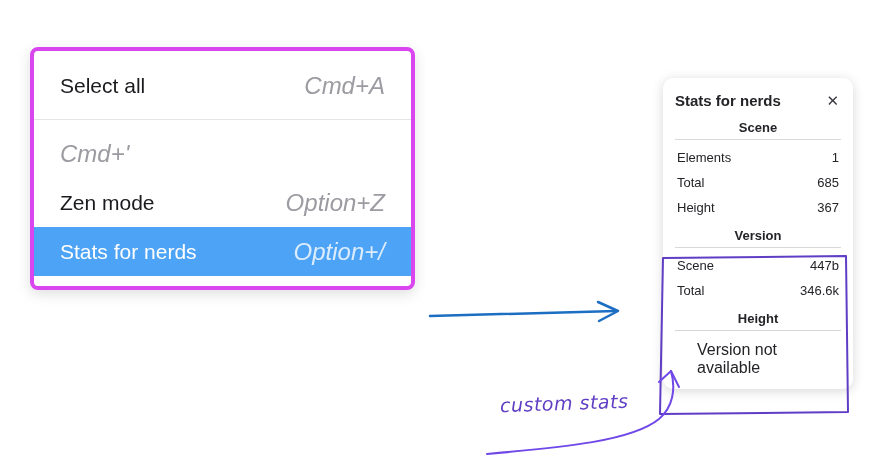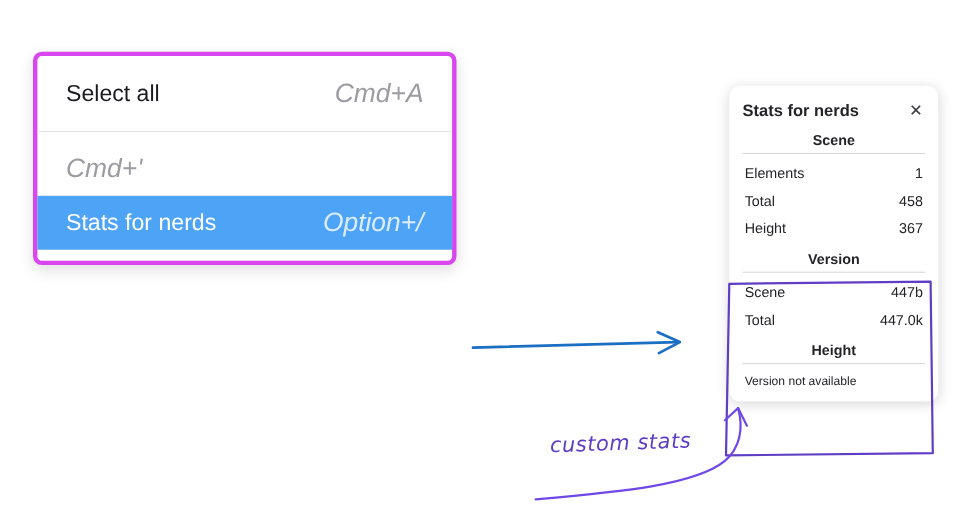--- a/index.html
+++ b/index.html
@@ -94,22 +94,23 @@
     background: #d8d8dc;
     margin: 2px 0 5px;
   }
   .sp-row {
     display: flex;
     justify-content: space-between;
     font-size: 13px;
     padding: 5px 2px;
   }
   .sp-note {
-    font-size: 11px;
+    font-size: 16px;
     padding: 5px 2px 2px;
+    margin-left: 20px;
   }
 
   
   .overlay {
     position: absolute;
     left: 0;
     top: 0;
     z-index: 2;
     pointer-events: none;
   }
@@ -133,56 +134,60 @@
 
   <div class="context-menu">
     <div class="menu-item">
       <span class="mi-label">Select all</span>
       <span class="mi-shortcut">Cmd+A</span>
     </div>
     <div class="menu-divider"></div>
     <div class="menu-item">
       <span class="mi-shortcut">Cmd+'</span>
     </div>
+    <div class="menu-item">
+      <span class="mi-label">Zen mode</span>
+      <span class="mi-shortcut">Option+Z</span>
+    </div>
     <div class="menu-item selected">
       <span class="mi-label">Stats for nerds</span>
       <span class="mi-shortcut">Option+/</span>
     </div>
   </div>
 
   <div class="stats-panel">
     <div class="sp-header">
       <span class="sp-title">Stats for nerds</span>
       <span class="sp-close">✕</span>
     </div>
 
     <div class="sp-heading">Scene</div>
     <div class="sp-hr"></div>
     <div class="sp-row">
       <span>Elements</span>
       <span>1</span>
     </div>
     <div class="sp-row">
       <span>Total</span>
-      <span>458</span>
+      <span>685</span>
     </div>
     <div class="sp-row">
       <span>Height</span>
       <span>367</span>
     </div>
 
     <div class="sp-heading">Version</div>
     <div class="sp-hr"></div>
     <div class="sp-row">
       <span>Scene</span>
       <span>447b</span>
     </div>
     <div class="sp-row">
       <span>Total</span>
-      <span>447.0k</span>
+      <span>346.6k</span>
     </div>
 
     <div class="sp-heading">Height</div>
     <div class="sp-hr"></div>
     <div class="sp-note">Version not available</div>
   </div>
 
   <svg class="overlay" width="873" height="461" viewBox="0 0 873 461" aria-hidden="true">
 
     <g stroke="#1b6ec2" stroke-width="2.5" fill="none" stroke-linecap="round" stroke-linejoin="round">

